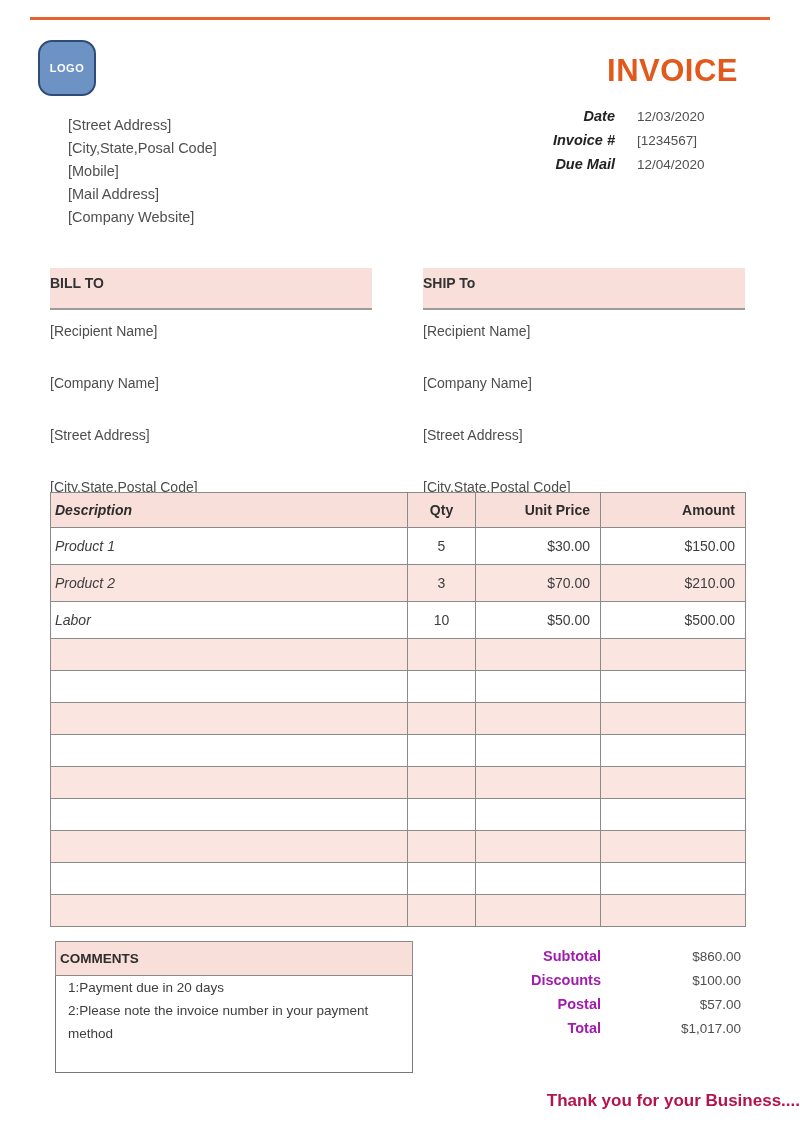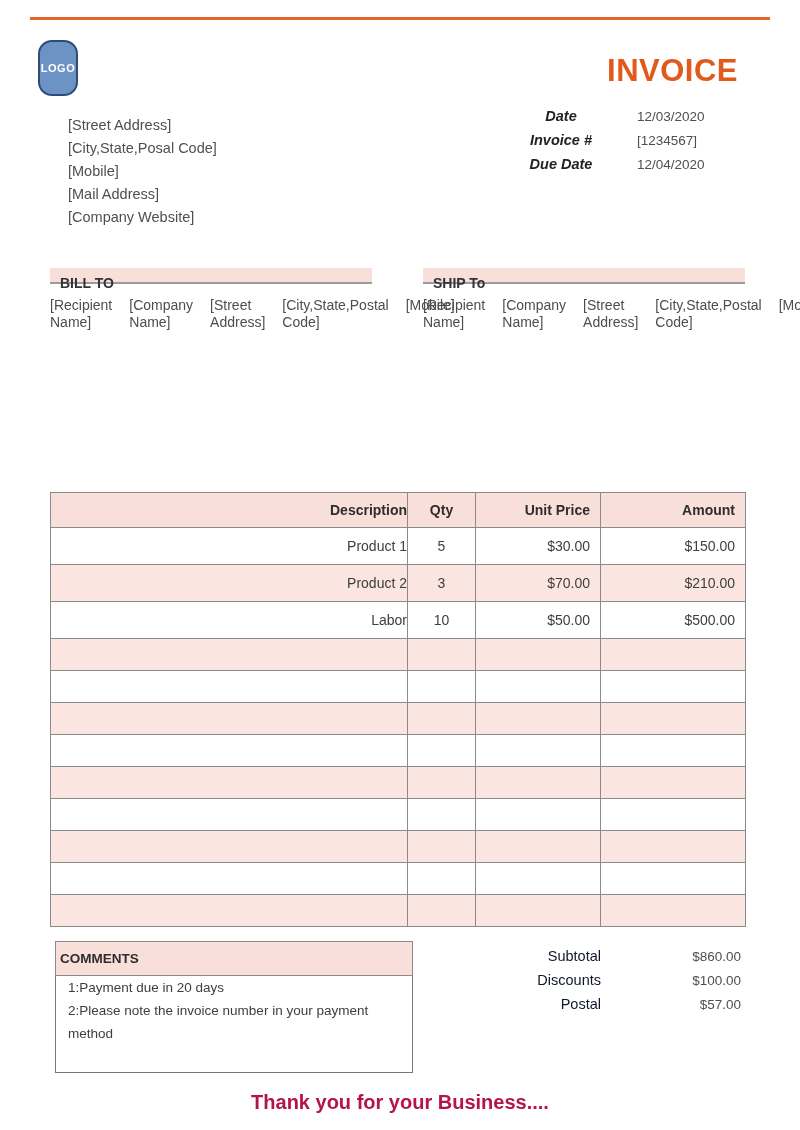--- a/index.html
+++ b/index.html
@@ -4,77 +4,77 @@
 <style>
   * { margin:0; padding:0; box-sizing:border-box; }
   html,body { background:#ffffff; }
   body { font-family:"Liberation Sans", sans-serif; }
   .page { position:relative; width:800px; height:1130px; background:#ffffff; overflow:hidden; }
 
   .top-accent-line { position:absolute; left:30px; right:30px; top:17px; height:3px; background:#E8622D; }
 
   
   .brand { position:absolute; left:38px; top:40px; display:flex; align-items:center; gap:13px; }
-  .logo { width:40px; height:56px; background:#6D93C5; border:2px solid #2E4C77; border-radius:14px;
+  .logo { width:58px; height:56px; background:#6D93C5; border:2px solid #2E4C77; border-radius:14px;
           display:flex; align-items:center; justify-content:center; }
   .logo span { color:#ffffff; font-size:11px; font-weight:bold; letter-spacing:0.5px; }
   .company-name { font-size:32px; font-weight:bold; color:#ED6C2B; letter-spacing:0.2px; }
 
   .invoice-title { position:absolute; top:53px; right:62px; font-size:31px; font-weight:bold;
                    color:#E25A1B; letter-spacing:0.5px; }
 
   
   .company-address { position:absolute; left:68px; top:117px; display:flex; flex-direction:column; gap:6px; }
   .company-address div { font-size:14.5px; line-height:17px; color:#4F4F4F; }
 
   
   .invoice-meta { position:absolute; top:108px; right:85px; }
   .meta-row { display:flex; margin-bottom:7px; align-items:baseline; }
-  .meta-label { width:108px; text-align:center; font-weight:bold; font-style:italic; font-size:14.5px;
+  .meta-label { width:108px; text-align:right; font-weight:bold; font-style:italic; font-size:14.5px;
                 color:#222222; line-height:16px; }
   .meta-value { margin-left:22px; width:78px; font-size:13.5px; color:#4F4F4F; line-height:16px; }
 
   
   .parties { position:absolute; top:268px; left:50px; width:695px; display:flex; justify-content:space-between; }
   .party { width:322px; }
-  .party-header { height:16px; background:#F9DFDA; border-bottom:2px solid #9C9C9C; line-height:30px;
-                  padding-left:10px; font-weight:bold; font-size:14px; color:#333333; }
-  .party-lines { margin-top:13px; display:flex; flex-direction:row; gap:17px; }
+  .party-header { height:42px; background:#F9DFDA; border-bottom:2px solid #9C9C9C; line-height:30px;
+                  font-weight:bold; font-size:14px; color:#333333; }
+  .party-lines { margin-top:13px; display:flex; flex-direction:column; gap:35px; }
   .party-lines div { font-size:14px; line-height:17px; color:#4D4D4D; }
 
   
   .items-table { position:absolute; top:492px; left:50px; width:695px; border-collapse:collapse; table-layout:fixed; }
   .items-table th, .items-table td { border:1px solid #8A8A8A; }
   .items-table th { height:35px; background:#F9DFDA; font-size:14px; font-weight:bold; color:#2D2D2D; }
   .items-table td { height:37px; font-size:14px; color:#3E3E3E; background:#ffffff; }
   .items-table tr.row-pink td { background:#FBE5E1; }
   .items-table tr.empty-row td { height:32px; }
   .col-desc  { width:357px; }
   .col-qty   { width:68px; }
   .col-price { width:125px; }
   .col-amt   { width:145px; }
-  .al { text-align:right; padding-left:12px; }
+  .al { text-align:left; padding-left:4px;font-style:italic; }
   .ac { text-align:center; }
   .ar { text-align:right; padding-right:10px; }
 
   
   .comments { position:absolute; left:55px; top:941px; width:358px; }
   .comments-header { background:#F9DFDA; border:1px solid #8A8A8A; height:35px; line-height:33px;
                      padding-left:4px; font-weight:bold; font-size:13.5px; color:#2D2D2D; }
   .comments-body { border:1px solid #777777; border-top:none; min-height:97px; padding:0 12px;
                    font-size:13.5px; color:#3E3E3E; line-height:23px; }
 
   
   .totals { position:absolute; top:948px; right:59px; }
   .totals-row { display:flex; margin-bottom:7px; align-items:baseline; }
-  .totals-label { width:140px; text-align:right; font-weight:normal; font-size:14.5px; color:#0f172a; line-height:16px; }
+  .totals-label { width:140px; text-align:right; font-weight:bold; font-size:14.5px; color:#a21caf; line-height:16px; }
   .totals-value { width:140px; text-align:right; font-size:13.5px; color:#4F4F4F; line-height:16px; }
 
-  .thank-you { position:absolute; top:1091px; left:0; right:0; text-align:center;
-               color:#B5134C; font-weight:bold; font-size:20px; }
+  .thank-you { position:absolute; top:1091px; left:0; right:0; text-align:right;
+               color:#B5134C; font-weight:bold; font-size:17px; }
 </style>
 </head>
 <body>
 
 <div class="page">
 
   <div class="top-accent-line"></div>
 
   <div class="brand">
     <div class="logo">
@@ -95,21 +95,21 @@
   <div class="invoice-meta">
     <div class="meta-row">
       <div class="meta-label">Date</div>
       <div class="meta-value">12/03/2020</div>
     </div>
     <div class="meta-row">
       <div class="meta-label">Invoice #</div>
       <div class="meta-value">[1234567]</div>
     </div>
     <div class="meta-row">
-      <div class="meta-label">Due Date</div>
+      <div class="meta-label">Due Mail</div>
       <div class="meta-value">12/04/2020</div>
     </div>
   </div>
 
   <div class="parties">
     <div class="party">
       <div class="party-header">BILL TO</div>
       <div class="party-lines">
         <div>[Recipient Name]</div>
         <div>[Company Name]</div>
@@ -236,17 +236,21 @@
       <div class="totals-value">$860.00</div>
     </div>
     <div class="totals-row">
       <div class="totals-label">Discounts</div>
       <div class="totals-value">$100.00</div>
     </div>
     <div class="totals-row">
       <div class="totals-label">Postal</div>
       <div class="totals-value">$57.00</div>
     </div>
+    <div class="totals-row">
+      <div class="totals-label">Total</div>
+      <div class="totals-value">$1,017.00</div>
+    </div>
   </div>
 
   <div class="thank-you">Thank you for your Business....</div>
 
 </div>
 
 </body></html>

